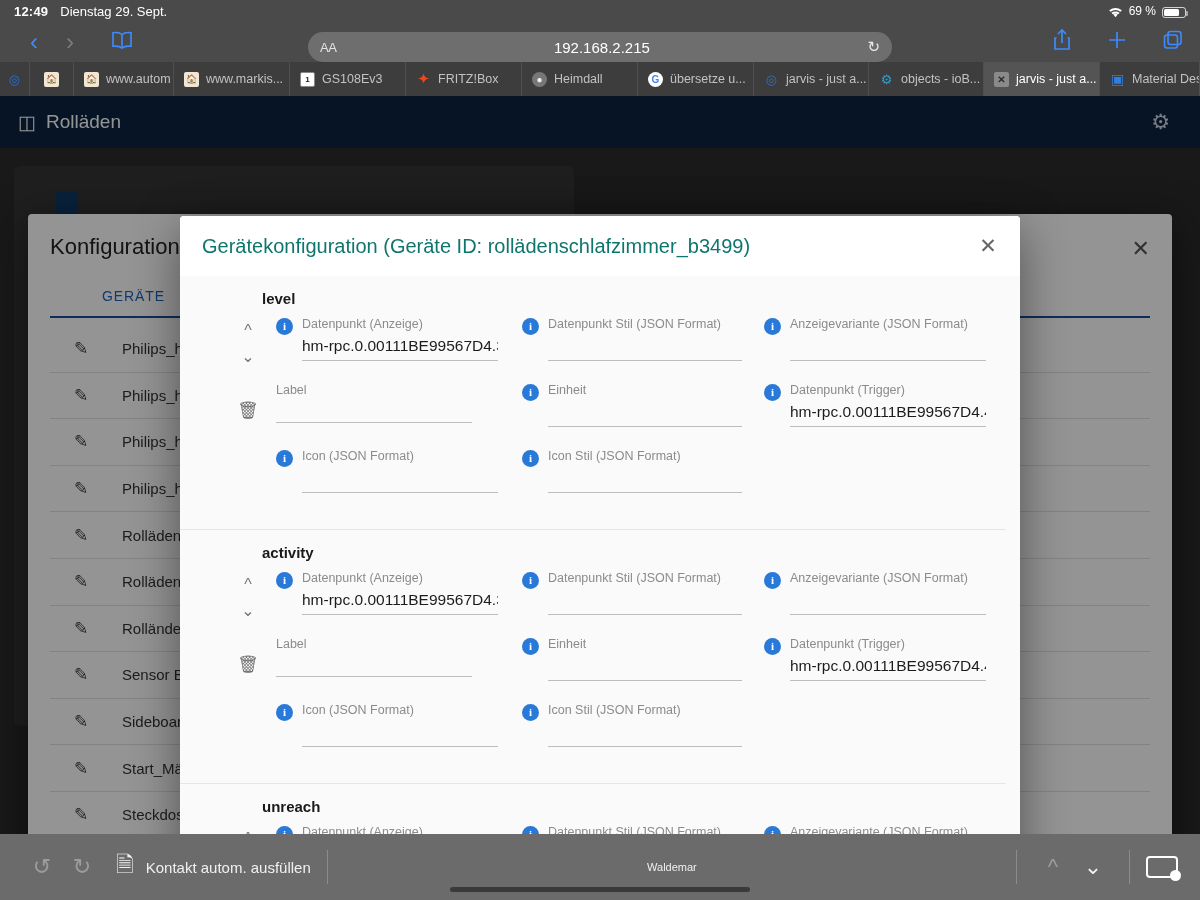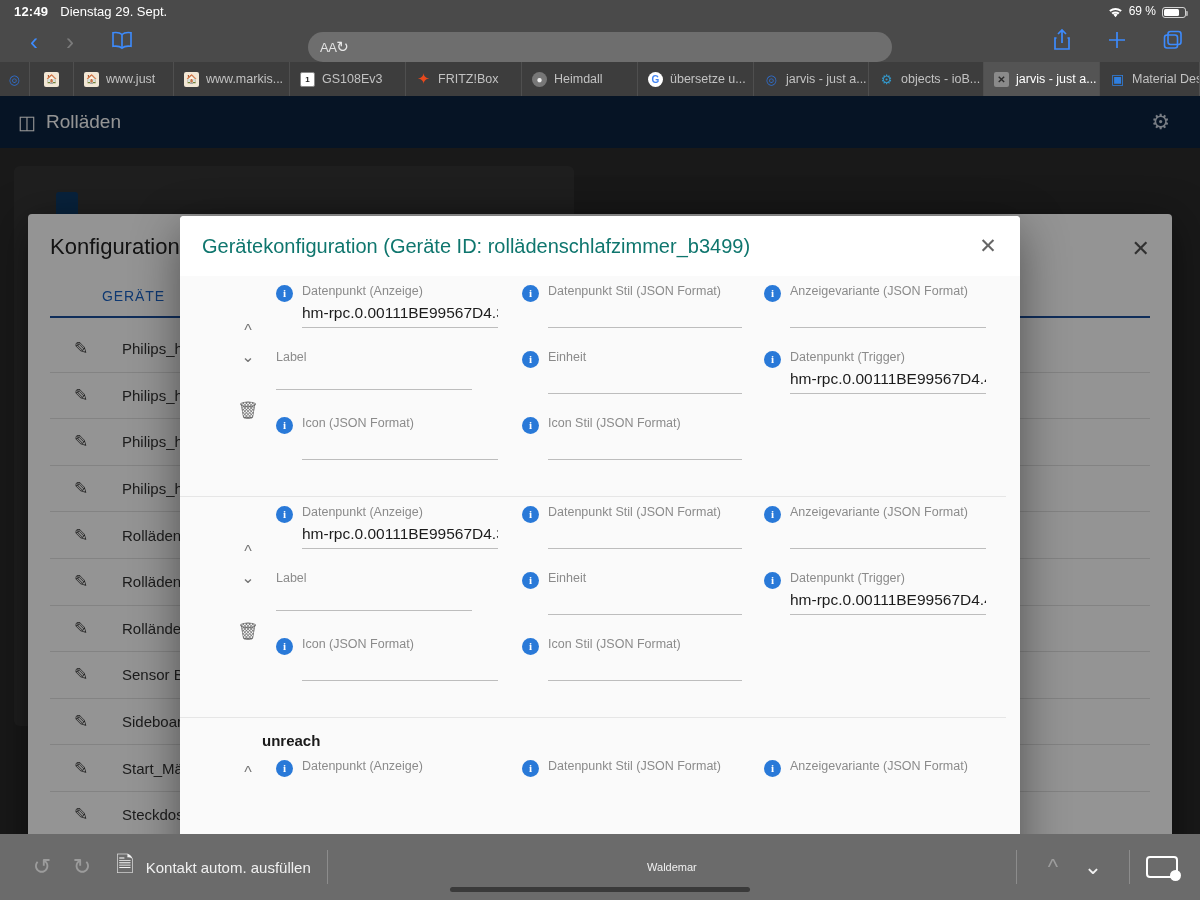--- a/index.html
+++ b/index.html
@@ -209,20 +209,21 @@
     <span class="nav-btn">‹</span>
     <span class="nav-btn disabled">›</span>
     <span class="nav-btn book-btn">
       <svg width="26" height="20" viewBox="0 0 26 20" fill="none" stroke="#3d8bfd" stroke-width="1.6">
         <path d="M13 4.5C11 2.6 7.6 2.2 4 2.7v13.6c3.6-.5 7 -.1 9 1.8 2-1.9 5.4-2.3 9-1.8V2.7c-3.6-.5-7-.1-9 1.8z"></path>
         <path d="M13 4.5v13.6"></path>
       </svg>
     </span>
     <div class="url-wrap">
       <span class="aa">AA</span>
+      <span class="url-text">192.168.2.215</span>
       <span class="reload">↻</span>
     </div>
     <span class="tb-right">
       <span class="ic">
         <svg width="20" height="24" viewBox="0 0 20 24" fill="none" stroke="#3d8bfd" stroke-width="1.7">
           <path d="M10 2v13M6 6l4-4 4 4"></path>
             <path d="M4.5 10H3v11h14V10h-1.5"></path>
         </svg>
       </span>
       <span class="ic">
@@ -241,21 +242,21 @@
 
   <div class="tab-bar">
     <div class="tab first">
       <span class="favicon fv-jarvis">◎</span>
     </div>
     <div class="tab" style="flex:0 0 44px;justify-content:center;">
       <span class="favicon fv-mark">🏠</span>
     </div>
     <div class="tab" style="flex:0 0 100px">
       <span class="favicon fv-mark">🏠</span>
-      <span>www.just</span>
+      <span>www.autom</span>
     </div>
     <div class="tab" style="flex:0 0 116px">
       <span class="favicon fv-mark">🏠</span>
       <span>www.markis...</span>
     </div>
     <div class="tab" style="flex:0 0 116px">
       <span class="favicon fv-gs">1</span>
       <span>GS108Ev3</span>
     </div>
     <div class="tab" style="flex:0 0 116px">
@@ -370,20 +371,21 @@
 
       <div class="modal-head">
         <span class="modal-title">Gerätekonfiguration (Geräte ID: rollädenschlafzimmer_b3499)</span>
         <span class="modal-close">✕</span>
       </div>
 
       <div class="modal-body">
         <div class="modal-scroll">
 
           <div class="section">
+            <div class="sec-title">level</div>
             <div class="sec-tools">
               <span class="chev">^</span>
               <span class="chev">⌄</span>
               <span class="trash">🗑</span>
             </div>
             <div class="grid">
 
               <div class="cell">
                 <div class="fld-label-row">
                     <span class="info-ic">i</span>
@@ -463,20 +465,21 @@
                 <div class="ind w-mid">
                     <div class="fld-value">&nbsp;</div>
                     <div class="underline"></div>
                   </div>
               </div>
               <div class="cell empty"></div>
             </div>
           </div>
 
           <div class="section">
+            <div class="sec-title">activity</div>
             <div class="sec-tools">
               <span class="chev">^</span>
               <span class="chev">⌄</span>
               <span class="trash">🗑</span>
             </div>
             <div class="grid">
               <div class="cell">
                 <div class="fld-label-row">
                     <span class="info-ic">i</span>
                   <span class="fld-label">Datenpunkt (Anzeige)</span>

